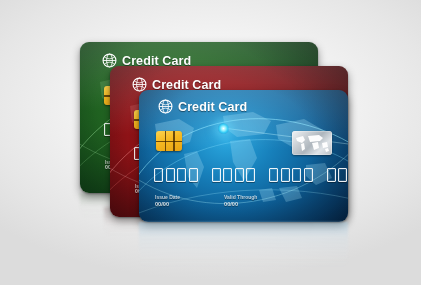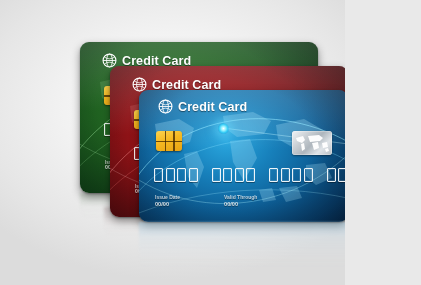--- a/index.html
+++ b/index.html
@@ -2,21 +2,21 @@
 <html><head>
 <meta charset="utf-8">
 <style>
   html,body{margin:0;padding:0;}
   body{
     width:421px;height:285px;overflow:hidden;
     font-family:"Liberation Sans",sans-serif;
     background:#e9e9e9;
   }
   #stage{
-    position:relative;width:345px;height:285px;
+    position:relative;width:421px;height:285px;
     background:
       radial-gradient(ellipse 70% 60% at 50% 38%, #fbfbfb 0%, #f2f2f2 45%, #e6e6e6 78%, #dcdcdc 100%);
     overflow:hidden;
   }
   
   .card{
     position:absolute;border-radius:9px;overflow:hidden;
     box-shadow:0 4px 9px rgba(0,0,0,.42), 0 1px 2px rgba(0,0,0,.35);
   }
   .card .face{position:absolute;inset:0;}

